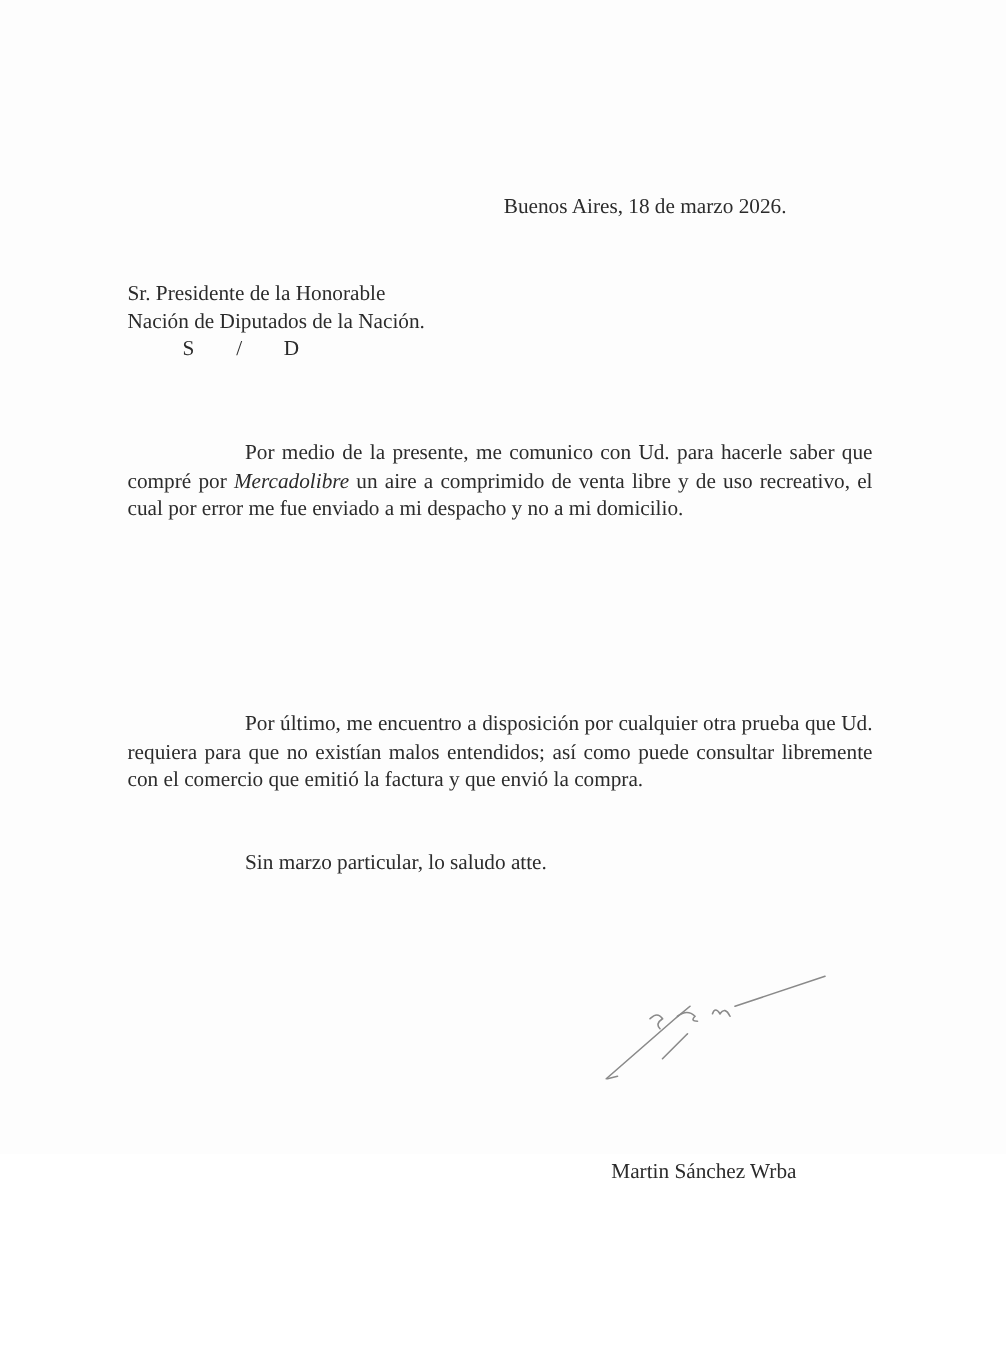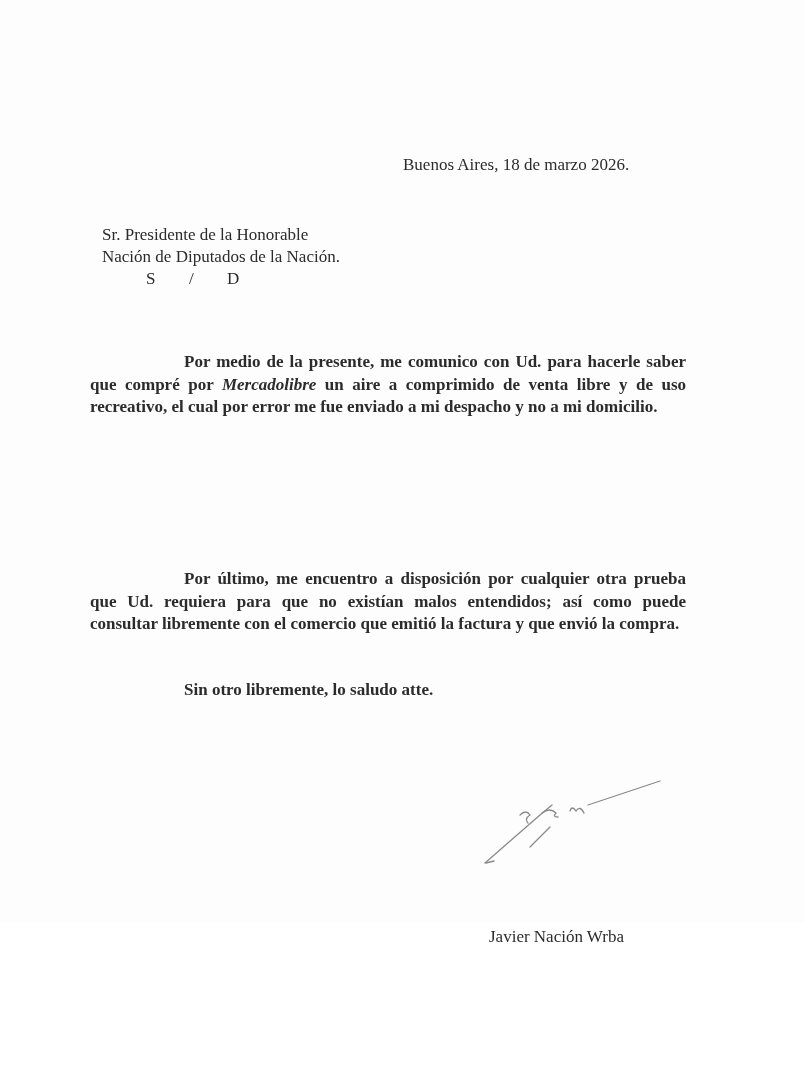--- a/index.html
+++ b/index.html
@@ -6,22 +6,22 @@
     body {
       width: 805px; height: 1080px; background: #ffffff; position: relative; overflow: hidden;
       font-family: "Liberation Serif", "DejaVu Serif", serif; color: #2b2b2b;
     }
     .page { position: absolute; left: 0; top: 0; width: 805px; height: 923px; background: #fdfdfd; }
     .date { position: absolute; left: 403px; top: 155px; font-size: 17px; }
     .addressee { position: absolute; left: 102px; top: 224px; font-size: 17px; line-height: 22px; }
     .sd { position: relative; height: 22px; }
     .sd span { position: absolute; top: 0; }
     .para {
-      position: absolute; left: 90px; width: 596px; font-size: 17px; line-height: 22.5px;
-      text-align: justify; text-indent: 94px; margin: 0; font-weight: bold;
+      position: absolute; left: 102px; width: 596px; font-size: 17px; line-height: 22.5px;
+      text-align: justify; text-indent: 94px; margin: 0;
     }
     .p1 { top: 351px; }
     .p2 { top: 472px; }
     .p3 { top: 568px; }
     .p4 { top: 679px; }
     .sig { position: absolute; left: 480px; top: 775px; width: 200px; height: 110px; }
     .name { position: absolute; left: 489px; top: 927px; font-size: 17px; }
   </style>
 </head>
 <body>
@@ -35,28 +35,28 @@
     <div class="sd">
       <span style="left:44px">S</span>
       <span style="left:87px">/</span>
       <span style="left:125px">D</span>
     </div>
   </div>
 
   <p class="para p1"><span>Por medio de la presente, me comunico con Ud. para hacerle saber que compré por </span><i>Mercadolibre</i><span> un aire a comprimido de venta libre y de uso recreativo, el cual por error me fue enviado a mi despacho y no a mi domicilio.</span></p>
 
   <p class="para p3">Por último, me encuentro a disposición por cualquier otra prueba que Ud. requiera para que no existían malos entendidos;  así como puede consultar libremente con el comercio que emitió la factura y que envió la compra.</p>
-  <p class="para p4">Sin otro libremente, lo saludo atte.</p>
+  <p class="para p4">Sin marzo particular, lo saludo atte.</p>
 
   <svg class="sig" viewBox="0 0 200 110">
     <g fill="none" stroke="#8a8a8a" stroke-width="1.3" stroke-linecap="round">
       <path d="M5 88 L60 40 L72 30"></path>
       <path d="M6 88 L14 86"></path>
       <path d="M50 72 L70 52"></path>
       <path d="M40 40 Q46 34 50 40 Q44 44 48 48"></path>
       <path d="M62 38 Q70 32 76 38 Q72 42 78 42"></path>
       <path d="M90 36 Q92 30 96 36 Q100 30 104 38"></path>
       <path d="M108 30 L180 6"></path>
     </g>
   </svg>
 
-  <div class="name">Javier Nación Wrba</div>
+  <div class="name">Martin Sánchez Wrba</div>
 </div>
 
 </body></html>

